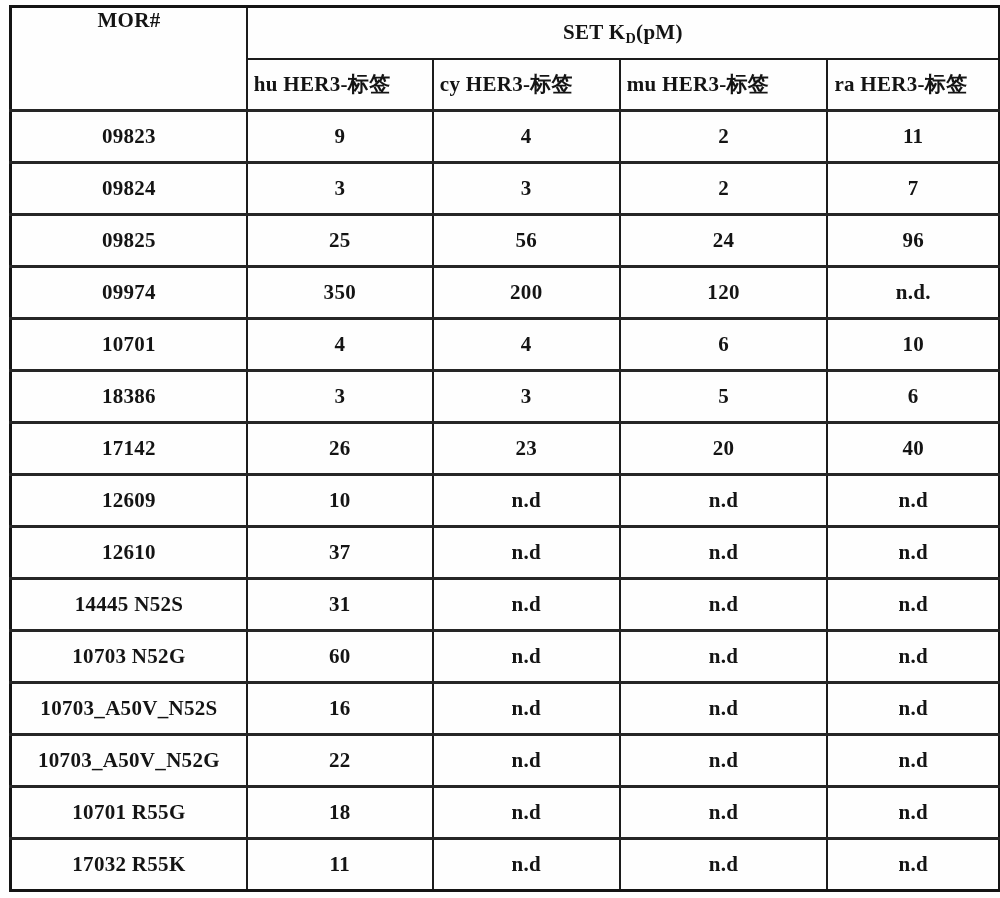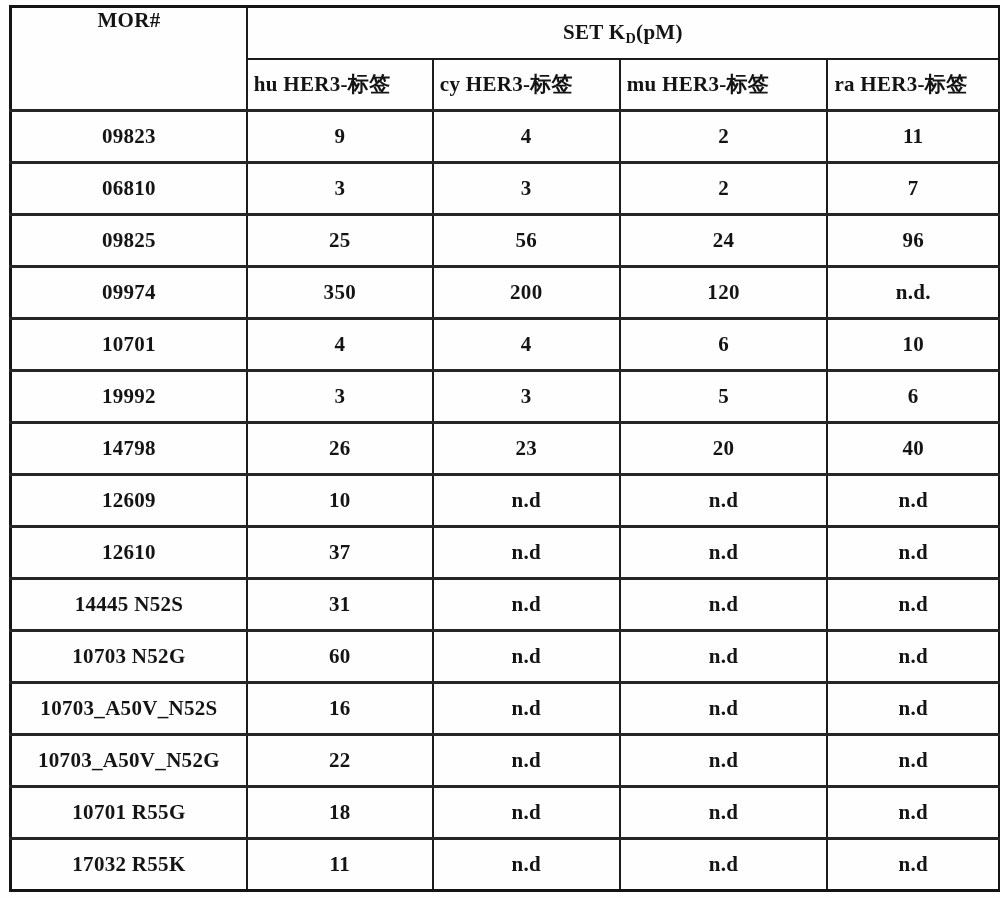--- a/index.html
+++ b/index.html
@@ -120,21 +120,21 @@
     </thead>
     <tbody>
         <tr>
           <td class="mor-cell">09823</td>
           <td class="val-cell">9</td>
           <td class="val-cell">4</td>
           <td class="val-cell">2</td>
           <td class="val-cell">11</td>
         </tr>
         <tr>
-          <td class="mor-cell">06810</td>
+          <td class="mor-cell">09824</td>
           <td class="val-cell">3</td>
           <td class="val-cell">3</td>
           <td class="val-cell">2</td>
           <td class="val-cell">7</td>
         </tr>
         <tr>
           <td class="mor-cell">09825</td>
           <td class="val-cell">25</td>
           <td class="val-cell">56</td>
           <td class="val-cell">24</td>
@@ -148,28 +148,28 @@
           <td class="val-cell">n.d.</td>
         </tr>
         <tr>
           <td class="mor-cell">10701</td>
           <td class="val-cell">4</td>
           <td class="val-cell">4</td>
           <td class="val-cell">6</td>
           <td class="val-cell">10</td>
         </tr>
         <tr>
-          <td class="mor-cell">19992</td>
+          <td class="mor-cell">18386</td>
           <td class="val-cell">3</td>
           <td class="val-cell">3</td>
           <td class="val-cell">5</td>
           <td class="val-cell">6</td>
         </tr>
         <tr>
-          <td class="mor-cell">14798</td>
+          <td class="mor-cell">17142</td>
           <td class="val-cell">26</td>
           <td class="val-cell">23</td>
           <td class="val-cell">20</td>
           <td class="val-cell">40</td>
         </tr>
         <tr>
           <td class="mor-cell">12609</td>
           <td class="val-cell">10</td>
           <td class="val-cell">n.d</td>
           <td class="val-cell">n.d</td>

